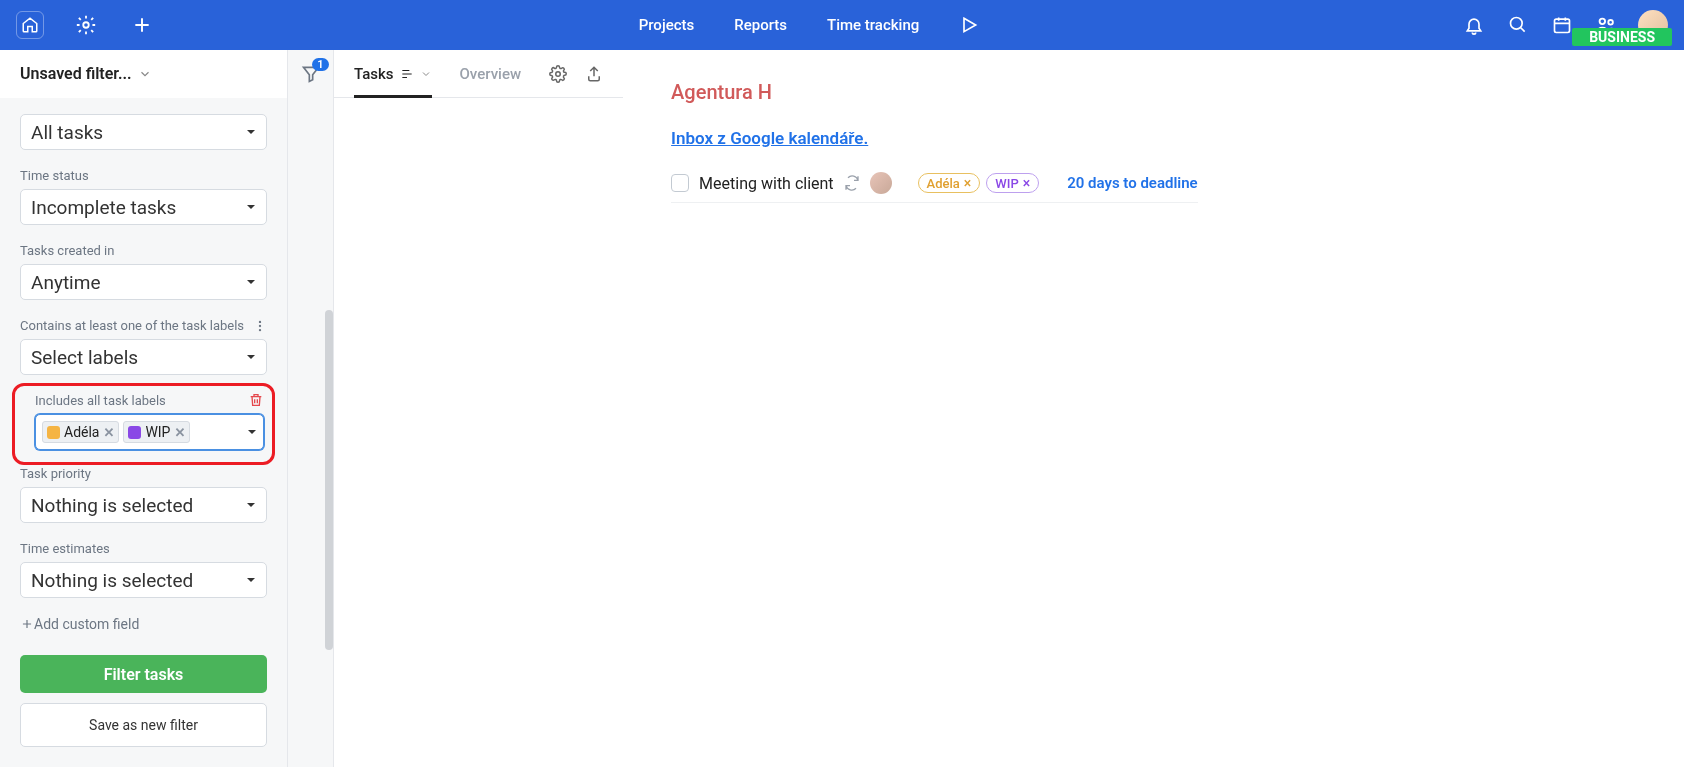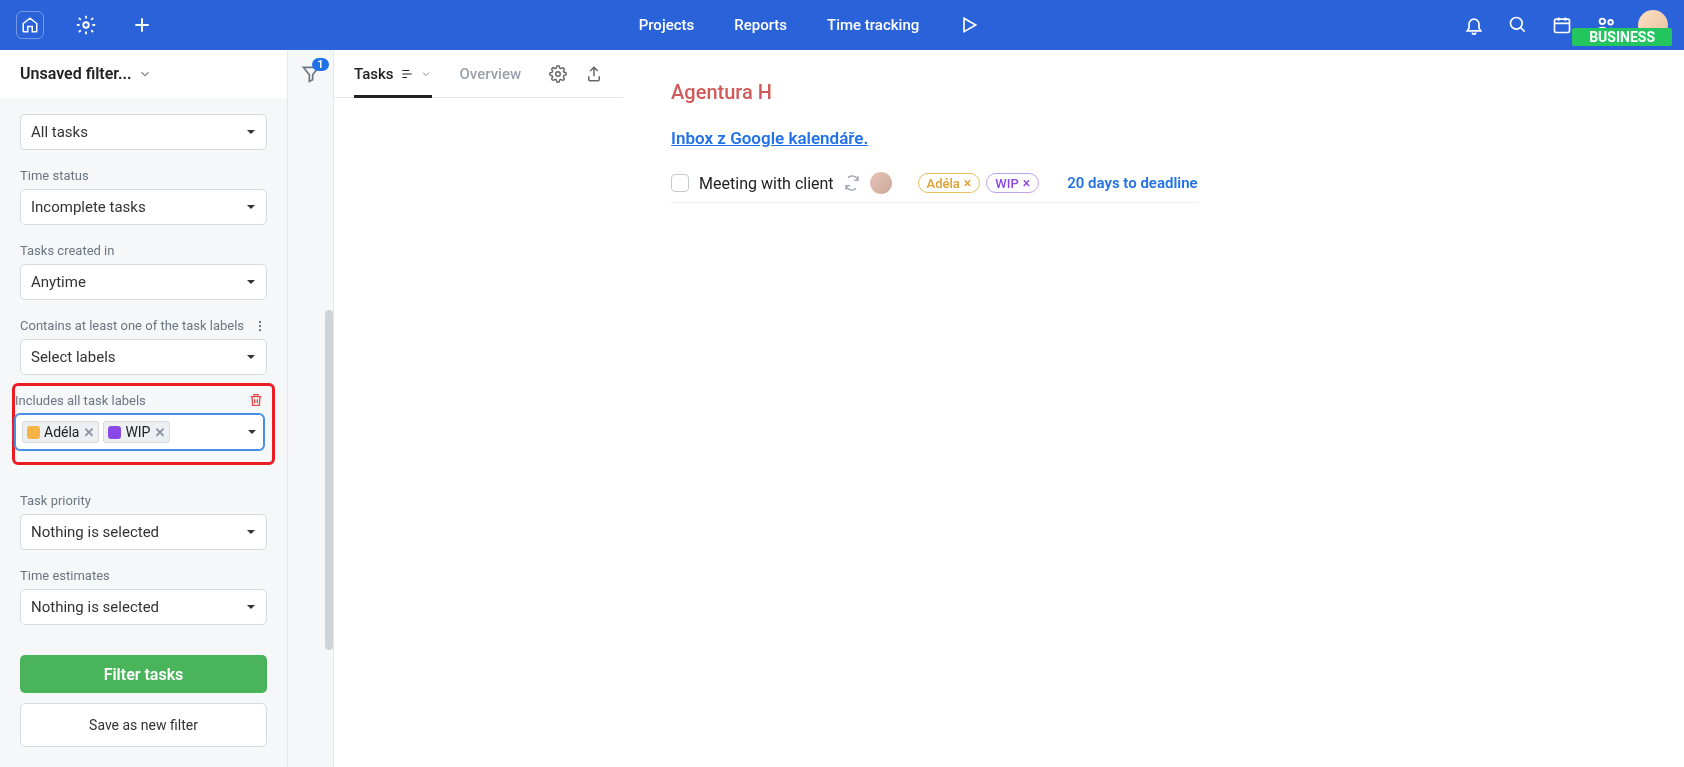--- a/index.html
+++ b/index.html
@@ -20,27 +20,27 @@
 
 .leftcol { width: 288px; min-width: 288px; border-right: 1px solid #e5e7eb; background: #fff; display: flex; flex-direction: column; }
 .leftcol-header { height: 48px; display: flex; align-items: center; padding: 0 20px; gap: 6px; border-bottom: 1px solid transparent; }
 .leftcol-header .title { font-weight: 600; font-size: 16px; color: #222; }
 
 .funnelcol { width: 46px; min-width: 46px; background: #f6f7f8; border-right: 1px solid #e5e7eb; display: flex; justify-content: center; padding-top: 14px; position: relative; }
 .funnel-wrap { position: relative; }
 .funnel-badge { position: absolute; top: -6px; right: -8px; background: #2172e8; color: #fff; font-size: 11px; font-weight: 600; border-radius: 10px; padding: 0 5px; }
 
 .filterpanel { flex: 1; overflow-y: auto; background: #f6f7f8; padding: 16px 20px 20px 20px; }
-.select-field { width: 100%; height: 36px; background: #fff; border: 1px solid #d6dbe1; border-radius: 5px; display: flex; align-items: center; justify-content: space-between; padding: 0 10px; font-size: 15px; color: #333; cursor: pointer; margin-bottom: 18px; }
+.select-field { width: 100%; height: 36px; background: #fff; border: 1px solid #d6dbe1; border-radius: 5px; display: flex; align-items: center; justify-content: space-between; padding: 0 10px; font-size: 19px; color: #333; cursor: pointer; margin-bottom: 18px; }
 .field-label { font-size: 13px; color: #6c7683; margin-bottom: 6px; display: block; }
 .field-label-row { display: flex; align-items: center; justify-content: space-between; margin-bottom: 6px; }
 .field-label-row .field-label { margin-bottom: 0; }
 .dots-btn { cursor: pointer; color: #6c7683; }
 
-.highlight-box { border: 3px solid #ec1c24; border-radius: 6px; padding: 6px 8px 12px 0; margin: -6px -8px 28px -8px; }
+.highlight-box { border: 3px solid #ec1c24; border-radius: 12px; padding: 6px 8px 12px 20px; margin: -6px -8px 1px -8px; }
 .chip-field { width: 100%; min-height: 36px; background: #fff; border: 1px solid #4a90e2; border-radius: 5px; display: flex; align-items: center; padding: 3px 6px; gap: 4px; flex-wrap: wrap; cursor: text; box-shadow: 0 0 0 1px #4a90e2; }
 .chip { display: inline-flex; align-items: center; gap: 4px; background: #edf0f3; border: 1px solid #d6dbe1; border-radius: 3px; padding: 2px 4px; font-size: 14px; color: #222; }
 .chip .swatch { width: 13px; height: 13px; border-radius: 3px; }
 .chip .x { color: #8a93a0; font-weight: 700; cursor: pointer; font-size: 13px; }
 .chip-field .tail-caret { margin-left: auto; color: #555; }
 
 .addfield { display: flex; align-items: center; color: #6c7683; font-size: 14px; cursor: pointer; margin-top: 6px; }
 
 .btnrow { padding: 14px 20px 20px 20px; background: #f6f7f8; display: flex; flex-direction: column; gap: 10px; }
 .btn-green { width: 100%; height: 38px; background: #4ab45a; color: #fff; border: none; border-radius: 5px; font-size: 16px; font-weight: 600; cursor: pointer; }

